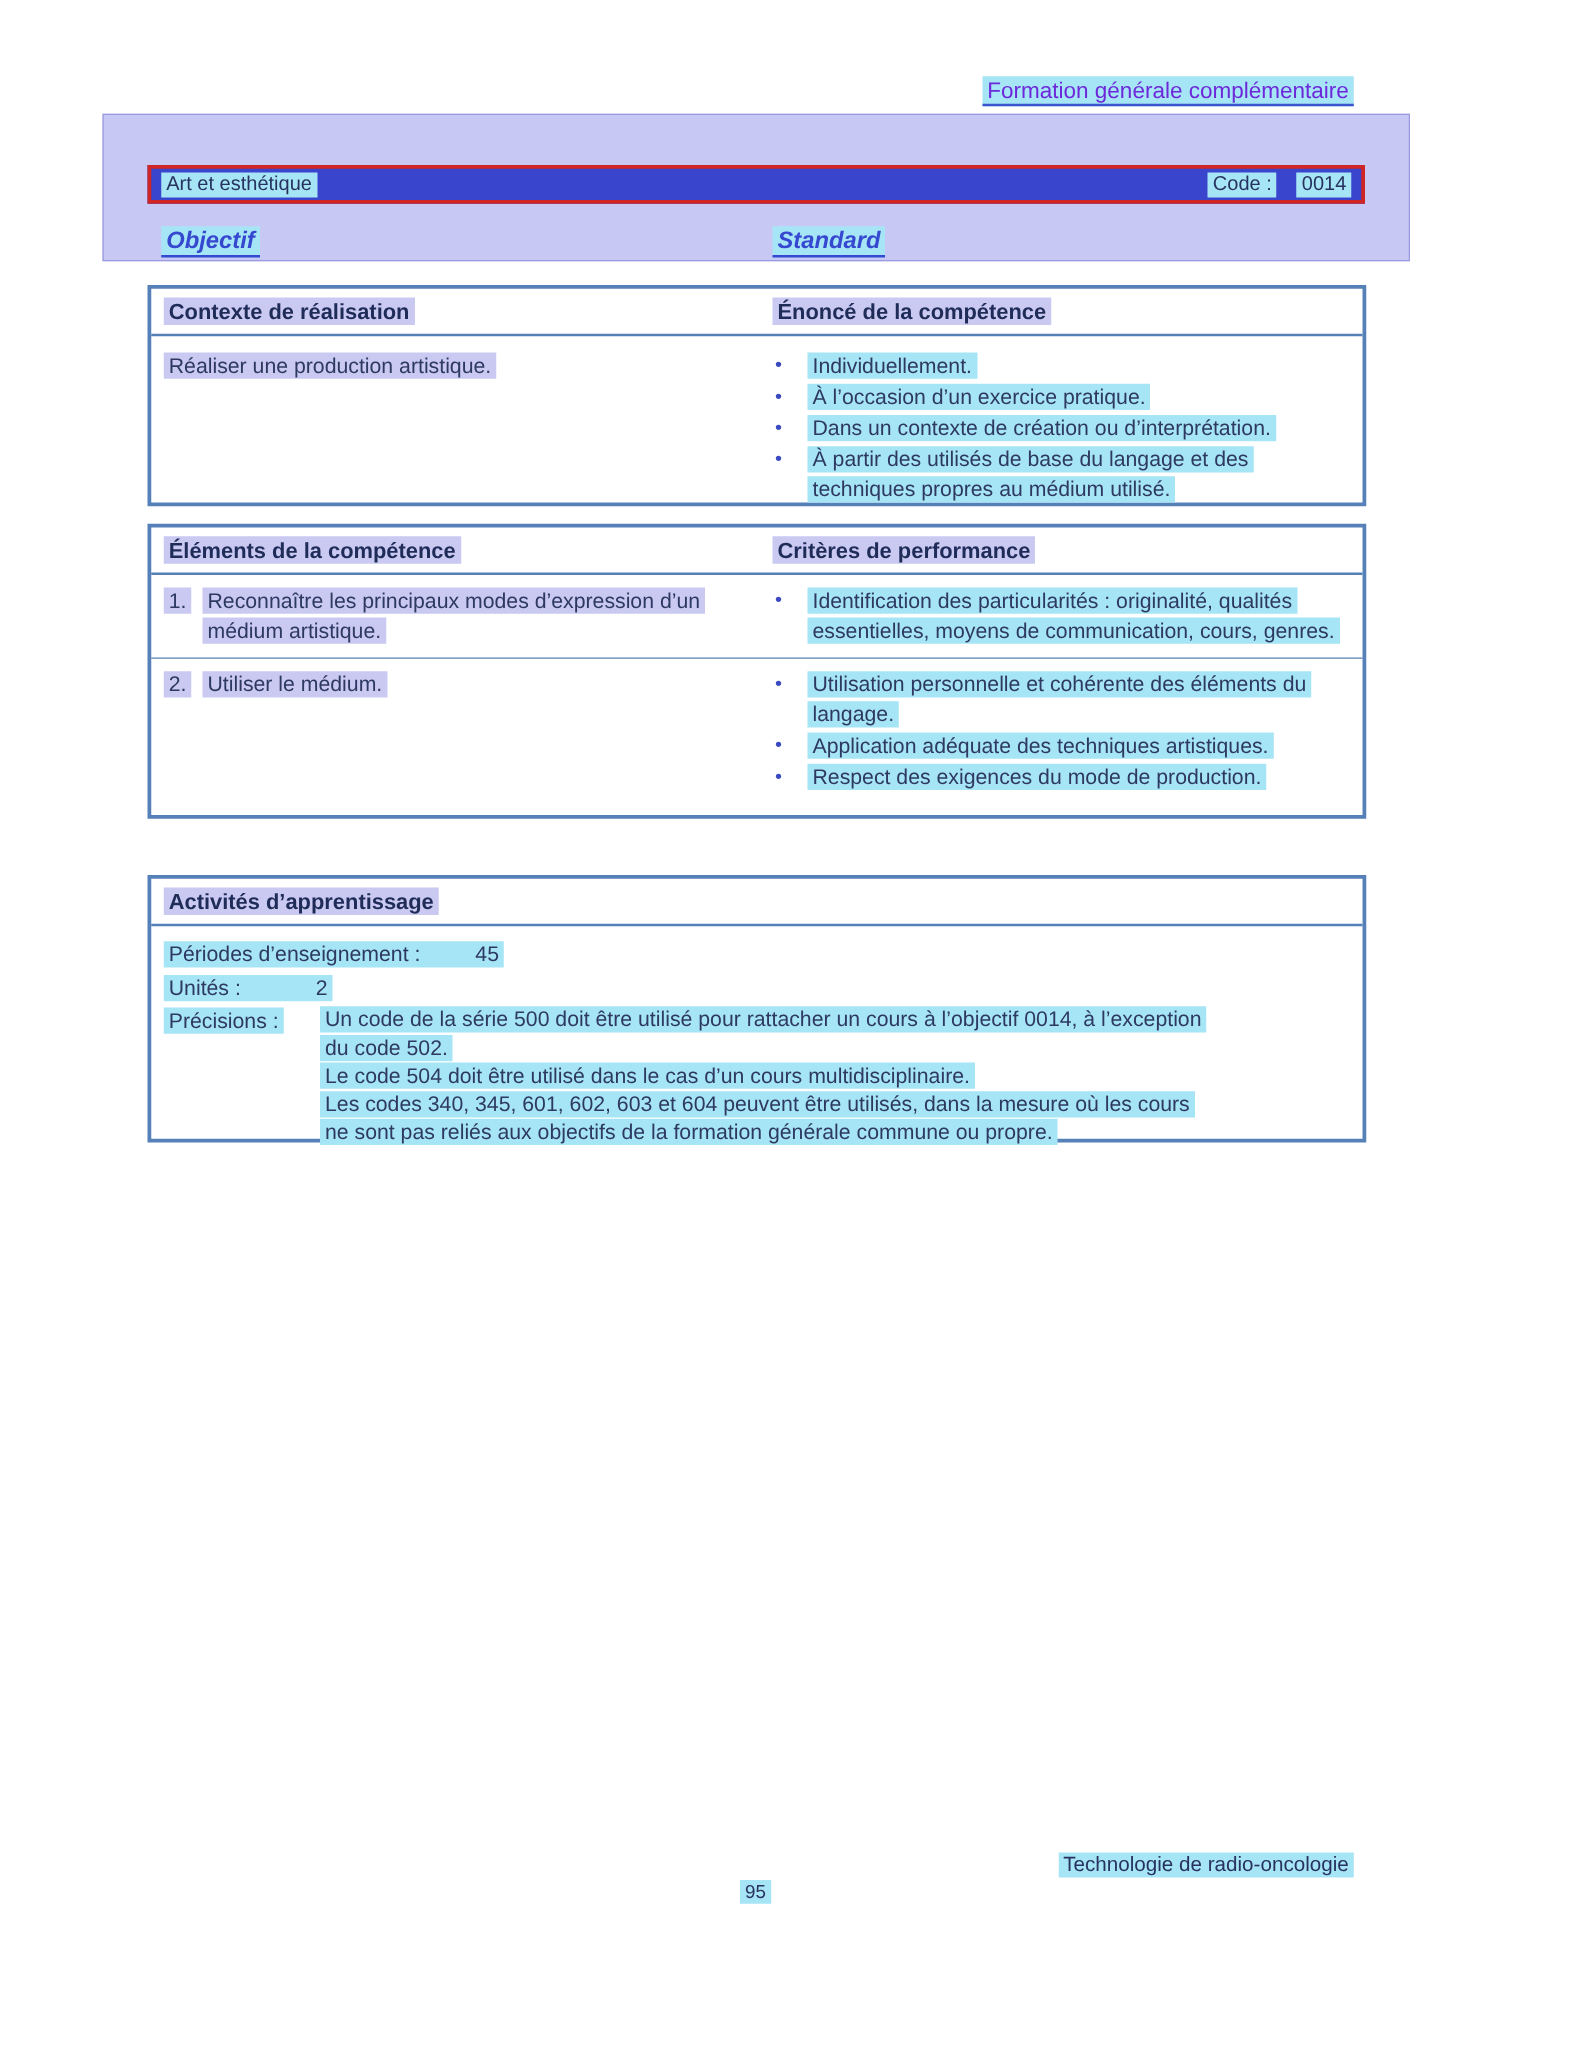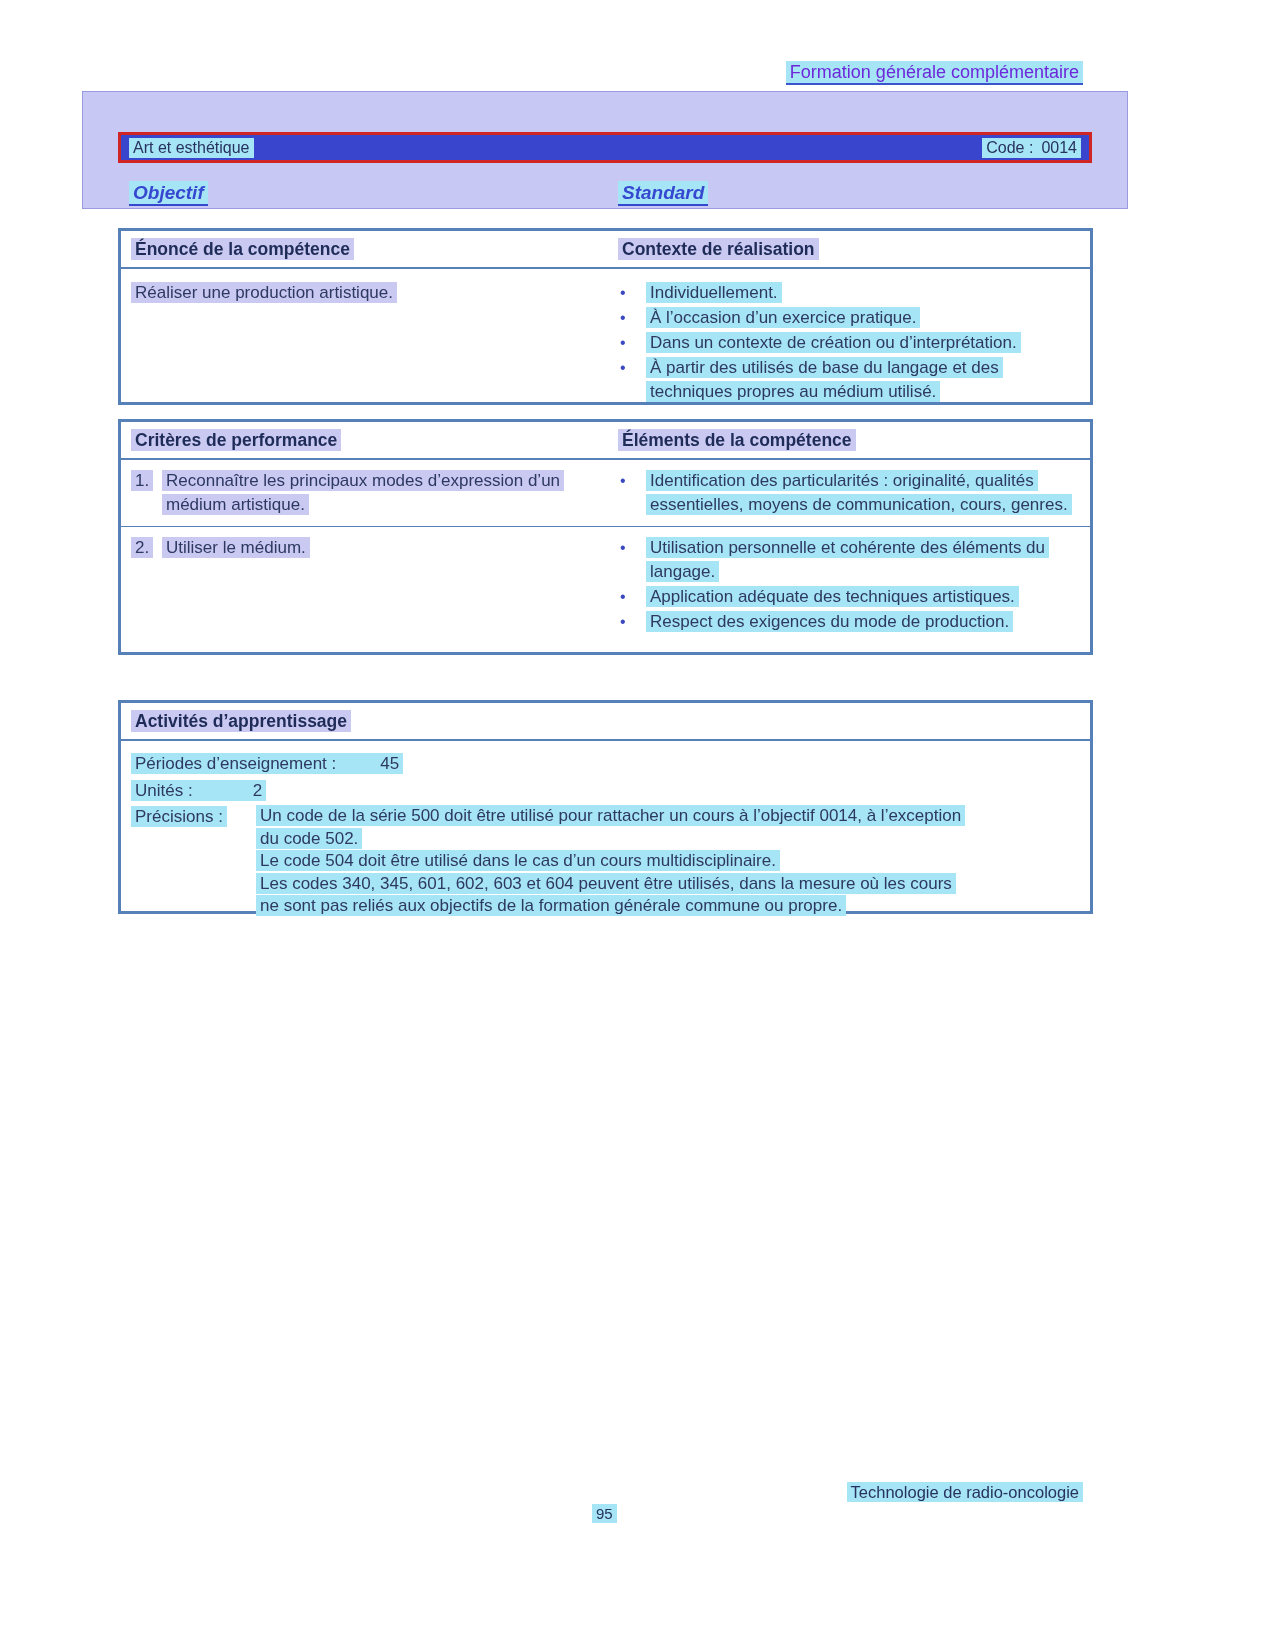--- a/index.html
+++ b/index.html
@@ -23,21 +23,21 @@
   #banner {
     position:absolute; left:82px; top:91px; width:1046px; height:118px;
     background:#c8c8f4; border:1px solid #9a9ae0; box-sizing:border-box;
   }
   #banner-bar {
     position:absolute; left:35px; top:40px; width:974px; height:31px;
     background:#3a45cd; border:3px solid #d02525; box-sizing:border-box;
     display:flex; align-items:center; justify-content:space-between; padding:0 8px;
   }
   .bar-text { font-size:16px; color:#27325f;text-align:center; }
-  .bar-right { display:flex; gap:0; }
+  .bar-right { display:flex; gap:16px; }
   .sub-heading { position:absolute; font-size:19px; font-weight:bold; font-style:italic; color:#3748d0; }
   .sub-heading .hl-c { border-bottom:2px solid #3748d0;font-style:italic; }
   #objectif { left:46px; top:90px; }
   #standard { left:535px; top:90px; }
 
   
   .tbl {
     position:absolute; left:118px; width:975px; background:#ffffff;
     border:3px solid #5580b8; box-sizing:border-box;
   }
@@ -96,24 +96,24 @@
       <span class="hl-c">Objectif</span>
     </div>
     <div id="standard" class="sub-heading">
       <span class="hl-c">Standard</span>
     </div>
   </div>
 
   <div class="tbl" id="tbl-competence">
     <div class="tbl-head grid2">
       <div class="th-cell">
+        <span class="hl-l">Contexte de réalisation</span>
+      </div>
+      <div class="th-cell">
         <span class="hl-l">Énoncé de la compétence</span>
-      </div>
-      <div class="th-cell">
-        <span class="hl-l">Contexte de réalisation</span>
       </div>
     </div>
     <div class="tbl-body grid2">
       <div class="cell">
         <span class="hl-l">Réaliser une production artistique.</span>
       </div>
       <div class="cell">
         <ul class="blist">
           <li>
             <span class="bullet">•</span>
@@ -132,24 +132,24 @@
             <span class="btxt"><span class="hl-c">À partir des utilisés de base du langage et des techniques propres au médium utilisé.</span></span>
           </li>
         </ul>
       </div>
     </div>
   </div>
 
   <div class="tbl" id="tbl-elements">
     <div class="tbl-head grid2">
       <div class="th-cell">
+        <span class="hl-l">Éléments de la compétence</span>
+      </div>
+      <div class="th-cell">
         <span class="hl-l">Critères de performance</span>
-      </div>
-      <div class="th-cell">
-        <span class="hl-l">Éléments de la compétence</span>
       </div>
     </div>
 
     <div class="grid2 row row-sep">
       <div class="cell numrow">
         <span class="num"><span class="hl-l">1.</span></span>
         <span class="ntext"><span class="hl-l">Reconnaître les principaux modes d’expression d’un médium artistique.</span></span>
       </div>
       <div class="cell">
         <ul class="blist">

